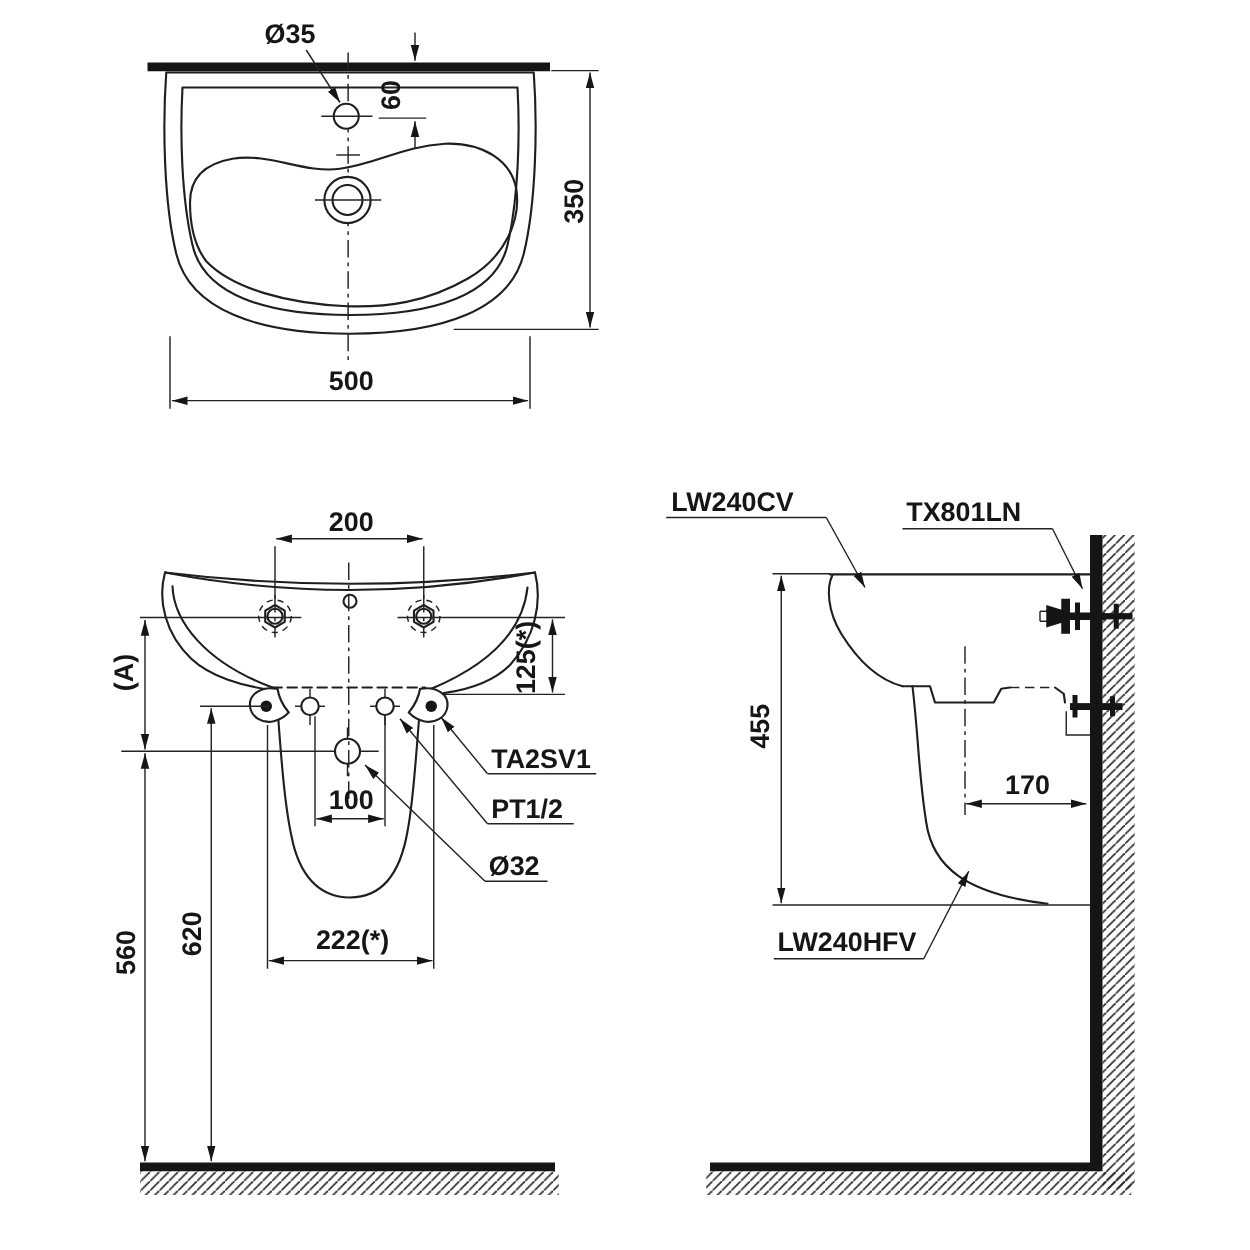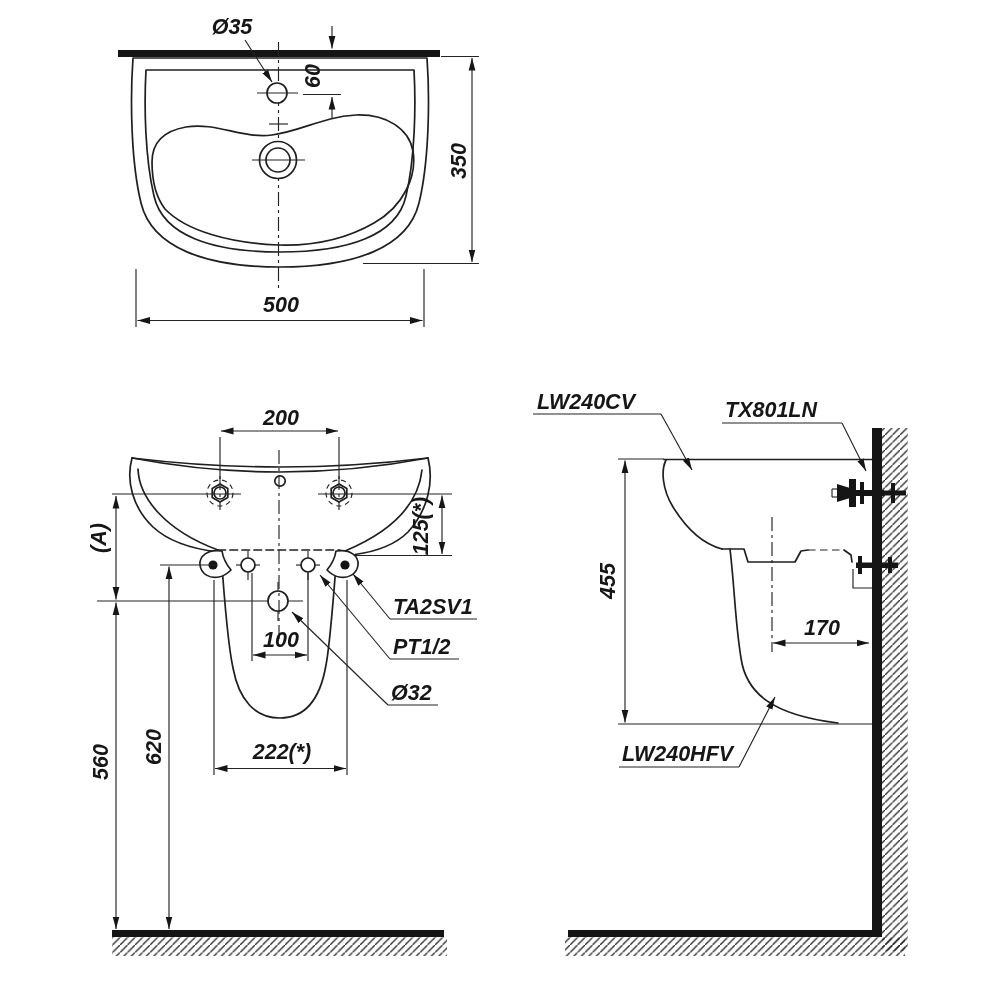--- a/index.html
+++ b/index.html
@@ -1,16 +1,16 @@
 <!DOCTYPE html>
 <html><head>
 <meta charset="utf-8">
 <style>
   html,body{margin:0;padding:0;background:#ffffff;}
-  .page{width:1000px;height:1000px;background:#ffffff;position:relative;overflow:hidden;font-style:italic;}
+  .page{width:1000px;height:1000px;background:#ffffff;position:relative;overflow:hidden;}
   svg{display:block;}
   .ln{stroke:#1f1f1f;stroke-width:1.7;fill:none;stroke-linecap:round;stroke-linejoin:round;}
   .tn{stroke:#232323;stroke-width:1.15;fill:none;stroke-linecap:butt;}
   .cl{stroke:#232323;stroke-width:1.15;fill:none;stroke-dasharray:14 4 3 4;}
   .dsh{stroke-dasharray:7.5 4.5;}
   .blk{fill:#151515;stroke:none;}
   .wht{fill:#ffffff;}
   text{font-family:"Liberation Sans",sans-serif;font-weight:600;font-size:21.5px;fill:#161616;}
   .mid{text-anchor:middle;}
 </style>

